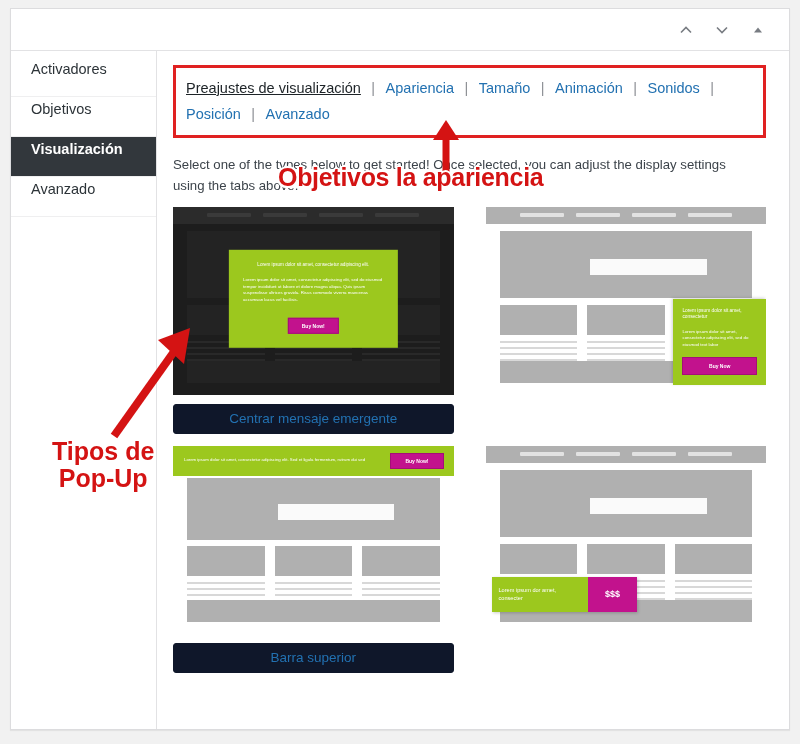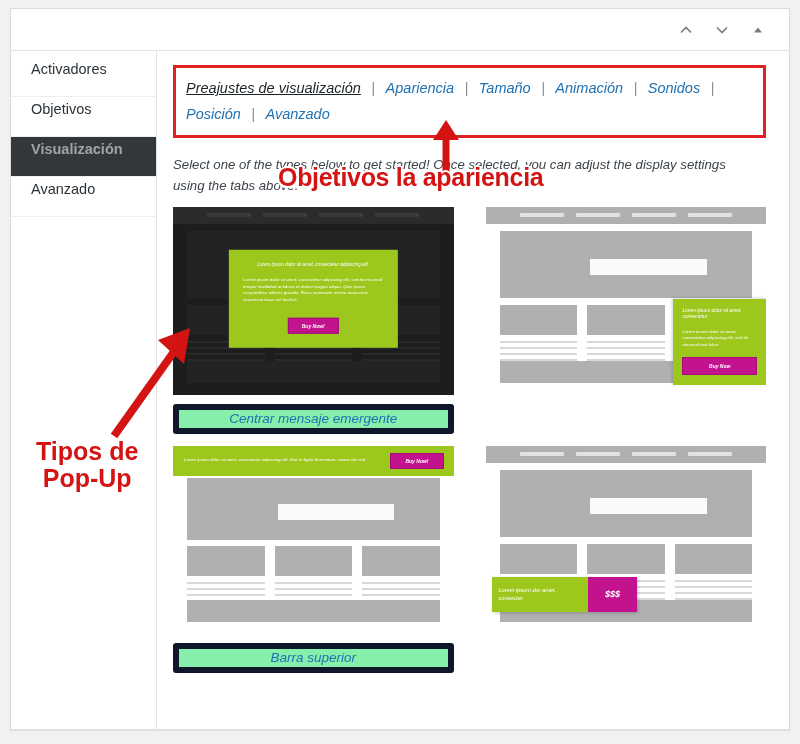--- a/index.html
+++ b/index.html
@@ -40,25 +40,25 @@
     border-right: 1px solid #e2e2e4;
     background: #fff; padding-top: 6px;
   }
   .side-item {
     height: 40px; display: flex; align-items: center;
     padding: 0 0 16px 20px;
     font-size: 14.5px; color: #2c3338;
     border-bottom: 1px solid #efeff0;
     cursor: pointer;
   }
-  .side-item.active { background: #32373c; color: #a3a3a3; font-weight: bold; }
+  .side-item.active { background: #32373c; color: #ffffff; font-weight: bold; }
   
   .main {
     flex: 1; min-width: 0; padding: 14px 23px 0 16px;
-    position: relative; background: #fff; font-style: italic;
+    position: relative; background: #fff;
   }
   .tabs-box {
     border: 3px solid #e02121;
     padding: 7px 10px 8px 10px;
     line-height: 1.62;
     margin-bottom: 16px;
   }
   .tab-link { font-size: 14.5px; color: #2271b1; cursor: pointer; }
   .tab-link.active { color: #1d2327; text-decoration: underline; }
   .tab-sep { color: #8c8f94; padding: 0 6px; font-size: 14.5px; }
@@ -72,22 +72,22 @@
     column-gap: 32px; row-gap: 12px;
   }
   .preset-cell { display: flex; flex-direction: column; }
   .preview {
     width: 100%; height: 188px;
     position: relative; overflow: hidden;
     margin-bottom: 9px;
   }
   .preset-btn {
     height: 30px; display: flex; align-items: center; justify-content: center;
-    border: 6px solid #0f172a; border-radius: 3px;
-    background: #86efac; color: #2271b1; font-size: 13.5px;
+    border: 1px solid #0f172a; border-radius: 3px;
+    background: #0f172a; color: #2271b1; font-size: 13.5px;
     cursor: pointer;
   }
   
   .wf-dark { background: #1d1d1d; }
   .wf-light { background: #ffffff; }
   .wf-nav { position: absolute; left: 0; right: 0; top: 0; height: 17px;
             display: flex; align-items: center; justify-content: center; gap: 12px; }
   .wf-nav.dark { background: #2b2b2b; }
   .wf-nav.light { background: #b0b0b0; }
   .wf-navitem { width: 44px; height: 4px; border-radius: 1px; }
@@ -148,21 +148,21 @@
     display: flex; align-items: center; justify-content: center; width: 34%;
   }
   
   .anno {
     position: absolute; color: #d41313; font-weight: bold;
     text-shadow: -1.5px -1.5px 0 #fff, 1.5px -1.5px 0 #fff, -1.5px 1.5px 0 #fff,
                   1.5px 1.5px 0 #fff, 0 2px 0 #fff, 0 -2px 0 #fff, 2px 0 0 #fff, -2px 0 0 #fff;
     pointer-events: none; z-index: 30; white-space: pre-line;
   }
   #anno-apariencia { left: 278px; top: 163px; font-size: 25px; letter-spacing: -.3px; }
-  #anno-tipos { left: 36px; top: 438px; font-size: 25px; line-height: 1.08; text-align: center; }
+  #anno-tipos { left: 52px; top: 438px; font-size: 25px; line-height: 1.08; text-align: center; }
   .arrow-svg { position: absolute; z-index: 29; pointer-events: none; }
   #arrow-up { left: 432px; top: 118px; }
   #arrow-diag { left: 108px; top: 322px; }
 </style>
 </head>
 <body>
 
 <div class="app-window">
 
   <div class="title-bar">

